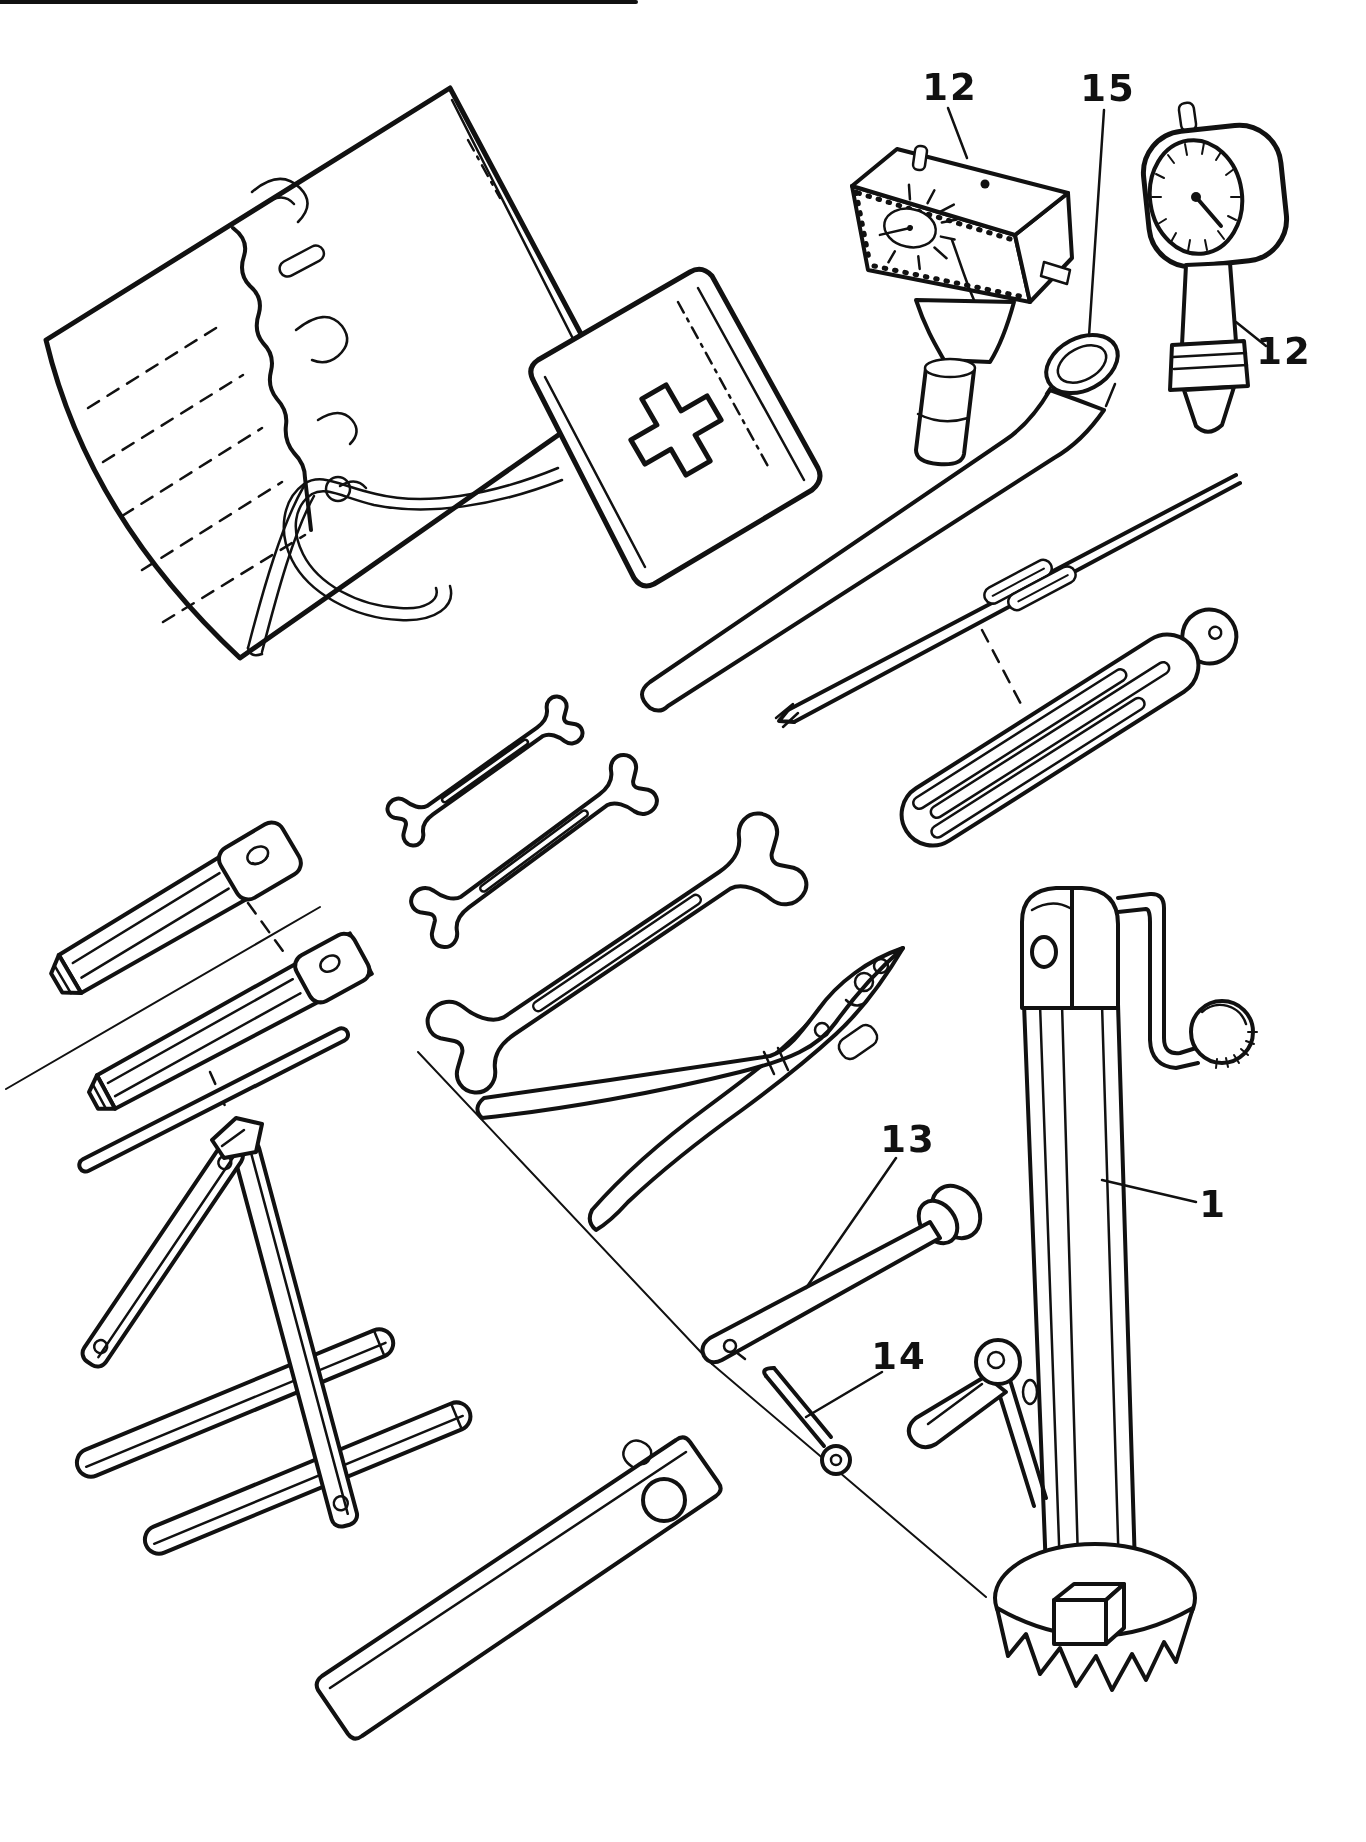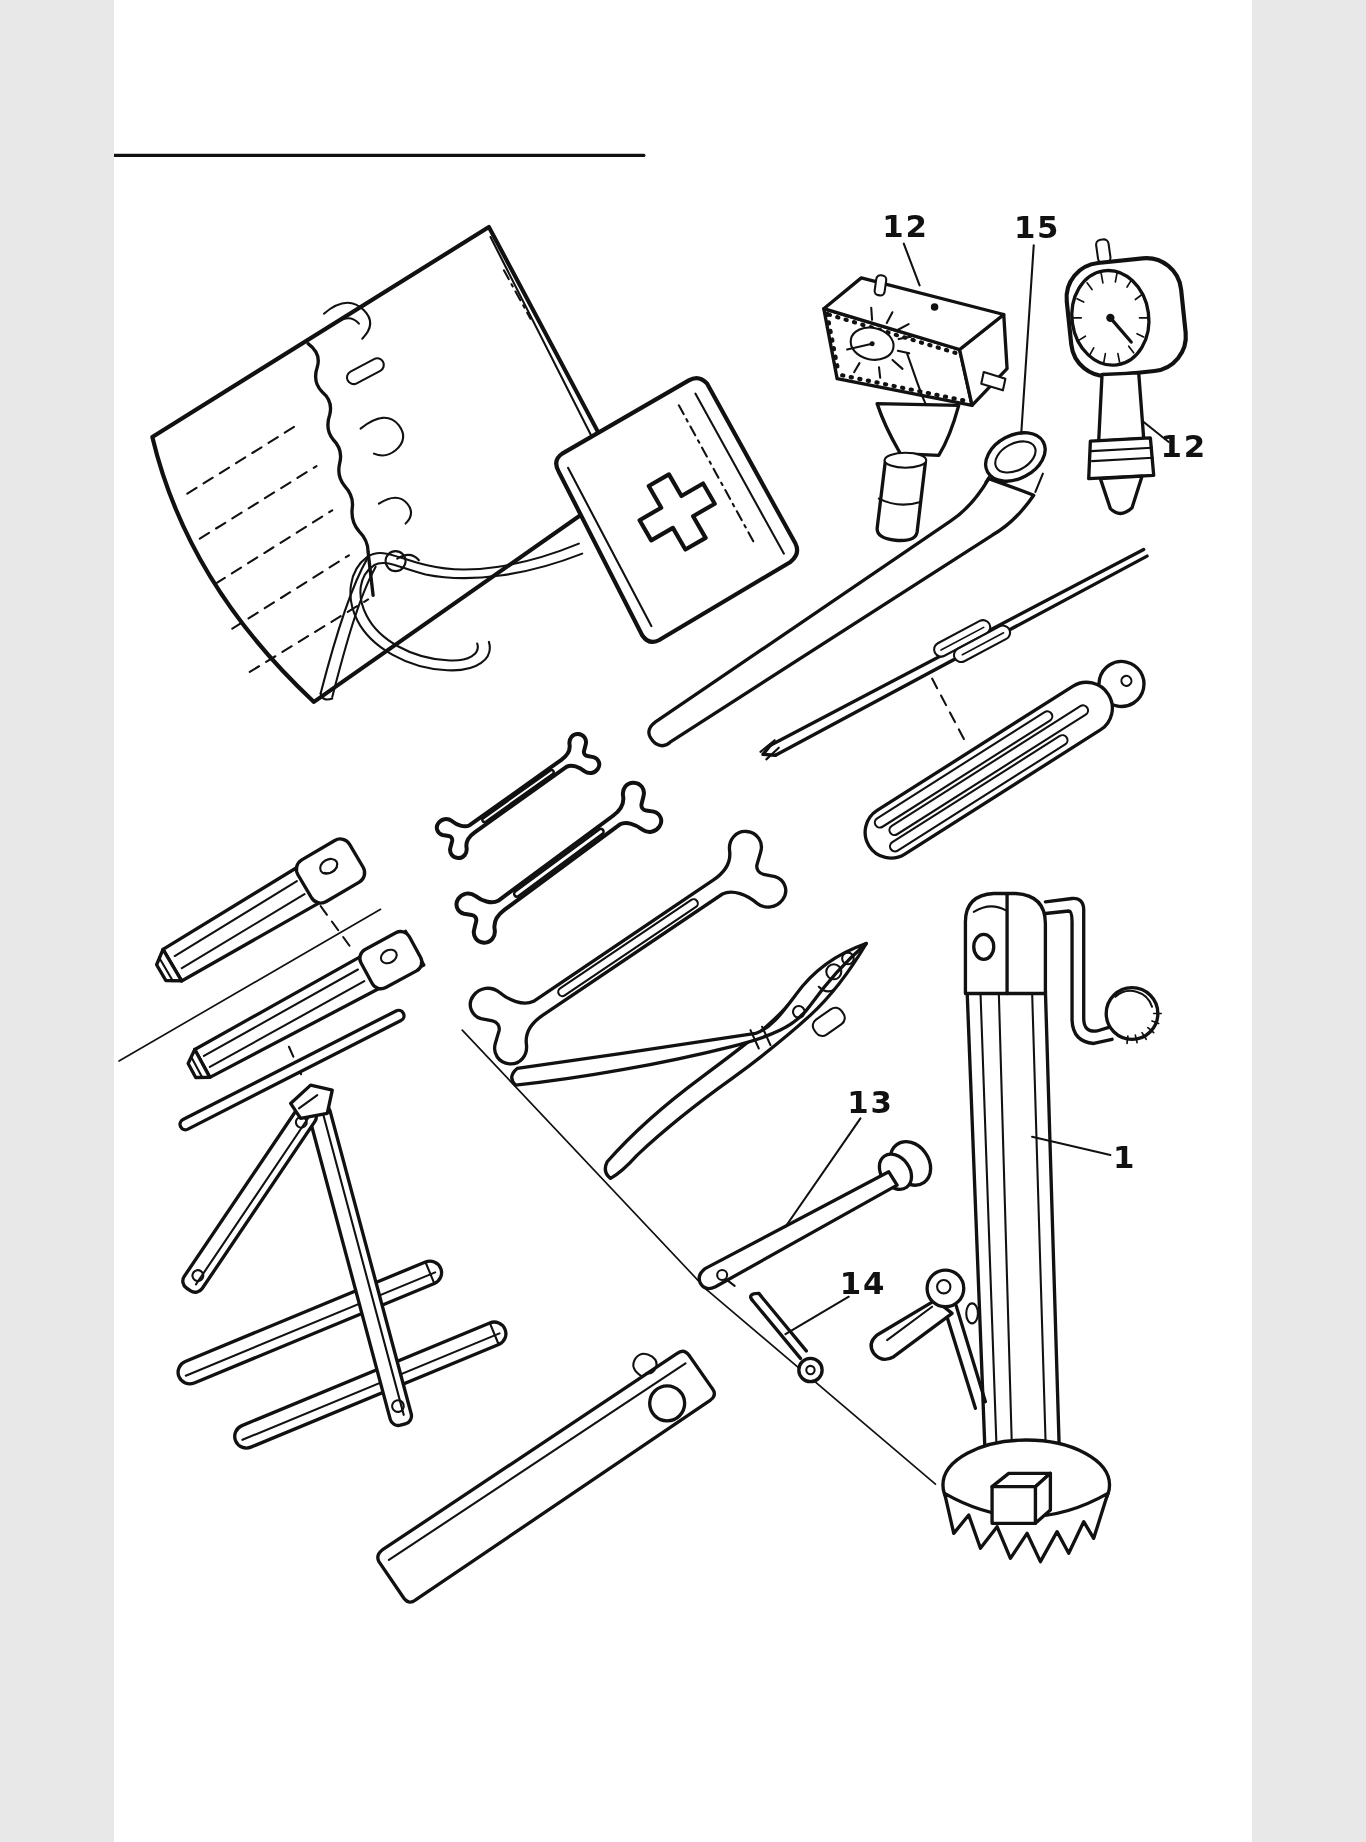--- a/index.html
+++ b/index.html
@@ -1,18 +1,18 @@
 <!DOCTYPE html>
 <html><head>
 <meta charset="utf-8">
 <style>
   html,body{margin:0;padding:0;background:#e8e8e8;}
   #stage{
     position:relative;
-    width:1138px;height:1842px;
+    width:1366px;height:1842px;
     margin:0 auto;
     background:#ffffff;
     font-family:"DejaVu Sans","Liberation Sans",sans-serif;
     overflow:hidden;
   }
   svg{display:block;width:100%;height:100%;}
   .ln{stroke:#111;stroke-width:4;fill:none;stroke-linecap:round;stroke-linejoin:round;}
   .fw{fill:#fff;}
   .bold{stroke-width:5;}
   .thin{stroke-width:2.5;}

